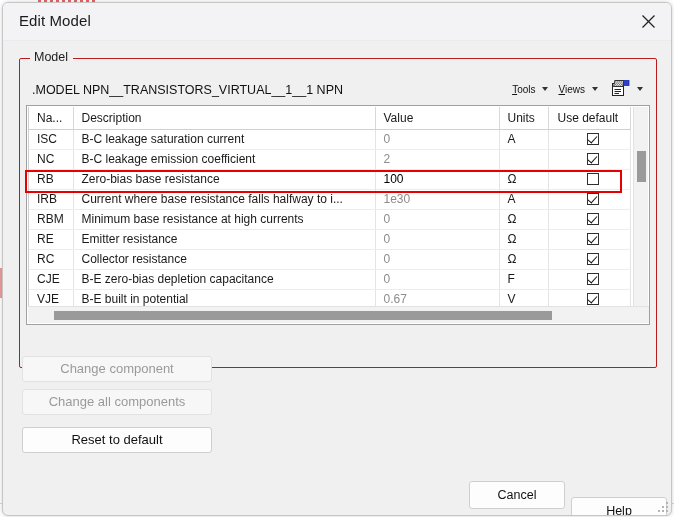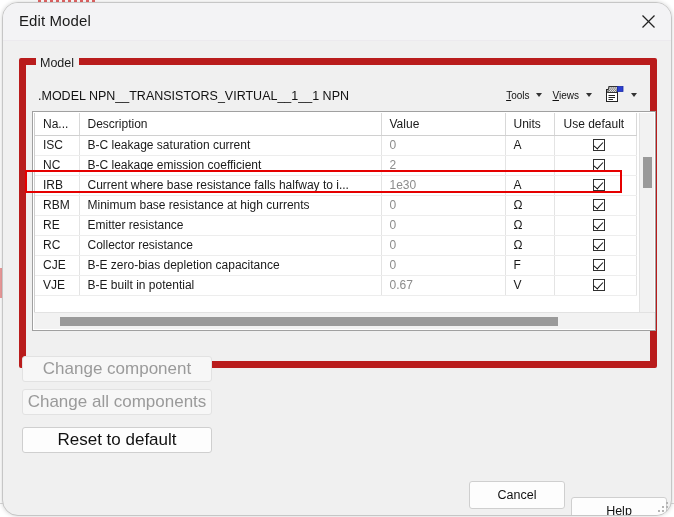--- a/index.html
+++ b/index.html
@@ -41,21 +41,21 @@
     background: #d8d8d8;
   }
 
   
   #dialog {
     position: absolute;
     left: 2px; top: 2px;
     width: 670px; height: 514px;
     background: #f0f0f0;
     border: 1px solid #c6c6c6;
-    border-radius: 16px;
+    border-radius: 6px;
     box-shadow: 0 0 4px rgba(0,0,0,.18);
     overflow: hidden;
   }
 
   #titlebar {
     position: relative;
     height: 38px;
     background: #f3f3f5;
     border-bottom: 1px solid #eceaee;
   }
@@ -73,21 +73,21 @@
     display: flex; align-items: center; justify-content: center;
     cursor: default;
   }
   #close-btn svg { display: block; }
 
   
   #group-model {
     position: absolute;
     left: 16px; top: 55px;
     width: 638px; height: 310px;
-    border: 7px solid #b91c1c;
+    border: 1px solid #b91c1c;
     border-radius: 2px;
   }
   #group-legend {
     position: absolute;
     left: 10px; top: -9px;
     padding: 0 5px 0 4px;
     background: #f0f0f0;
     font-size: 12.5px;
     color: #1b1b1b;
   }
@@ -250,21 +250,21 @@
 
   
   .act-btn {
     position: absolute;
     left: 19px;
     width: 190px; height: 26px;
     background: #fbfbfb;
     border: 1px solid #dcdcdc;
     border-radius: 3px;
     font-family: "Liberation Sans", sans-serif;
-    font-size: 17px;
+    font-size: 13px;
     color: #111;
     text-align: center;
     line-height: 24px;
     cursor: default;
   }
   .act-btn.disabled {
     color: #9a9a9a;
     background: #f7f7f7;
     border-color: #e2e2e2;
   }
@@ -389,20 +389,27 @@
                 <td class="cell-check"><span class="cbx checked"></span></td>
               </tr>
               <tr>
                 <td>NC</td>
                 <td>B-C leakage emission coefficient</td>
                 <td class="val-default">2</td>
                 <td></td>
                 <td class="cell-check"><span class="cbx checked"></span></td>
               </tr>
               <tr>
+                <td>RB</td>
+                <td>Zero-bias base resistance</td>
+                <td class="val-set">100</td>
+                <td>Ω</td>
+                <td class="cell-check"><span class="cbx"></span></td>
+              </tr>
+              <tr>
                 <td>IRB</td>
                 <td>Current where base resistance falls halfway to i...</td>
                 <td class="val-default">1e30</td>
                 <td>A</td>
                 <td class="cell-check"><span class="cbx checked"></span></td>
               </tr>
               <tr>
                 <td>RBM</td>
                 <td>Minimum base resistance at high currents</td>
                 <td class="val-default">0</td>

